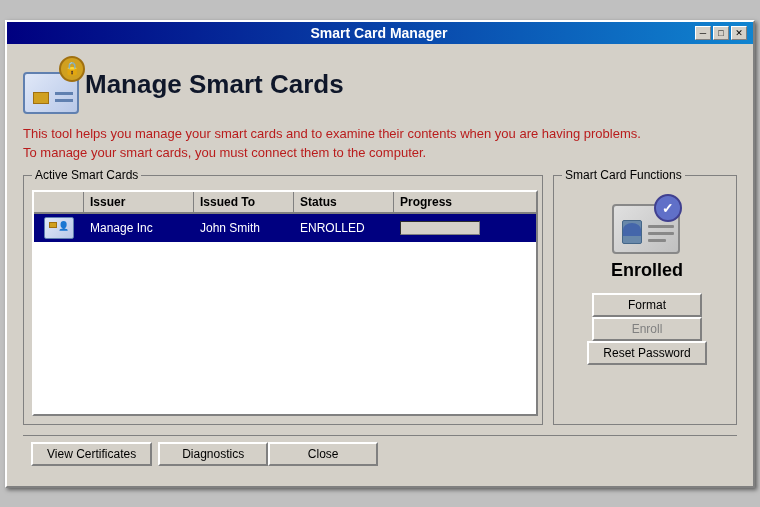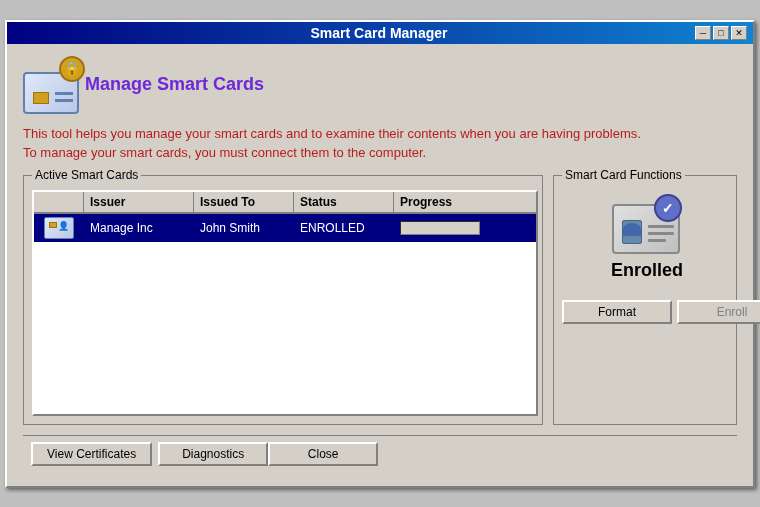--- a/index.html
+++ b/index.html
@@ -58,23 +58,23 @@
     }
     .window-body {
       padding: 12px 16px;
     }
     .header-area {
       display: flex;
       align-items: center;
       margin-bottom: 10px;
     }
     .header-title {
-      font-size: 18px;
+      font-size: 26px;
       font-weight: bold;
-      color: #6d28d9;
+      color: #0f172a;
     }
     .description {
       font-size: 13px;
       color: #b91c1c;
       margin-bottom: 12px;
       line-height: 1.5;
     }
     .panels-row {
       display: flex;
       gap: 10px;
@@ -161,22 +161,21 @@
       margin-top: 8px;
       margin-bottom: 12px;
     }
     .enrolled-label {
       font-size: 18px;
       font-weight: bold;
       margin-top: 6px;
     }
     .func-buttons {
       display: flex;
-      flex-direction: row;
-      gap: 5px;
+      flex-direction: column;
       align-items: center;
       width: 100%;
     }
     .win-button {
       background: #d4d0c8;
       border: 2px solid #808080;
       border-top-color: #ffffff;
       border-left-color: #ffffff;
       padding: 3px 14px;
       font-size: 12px;

